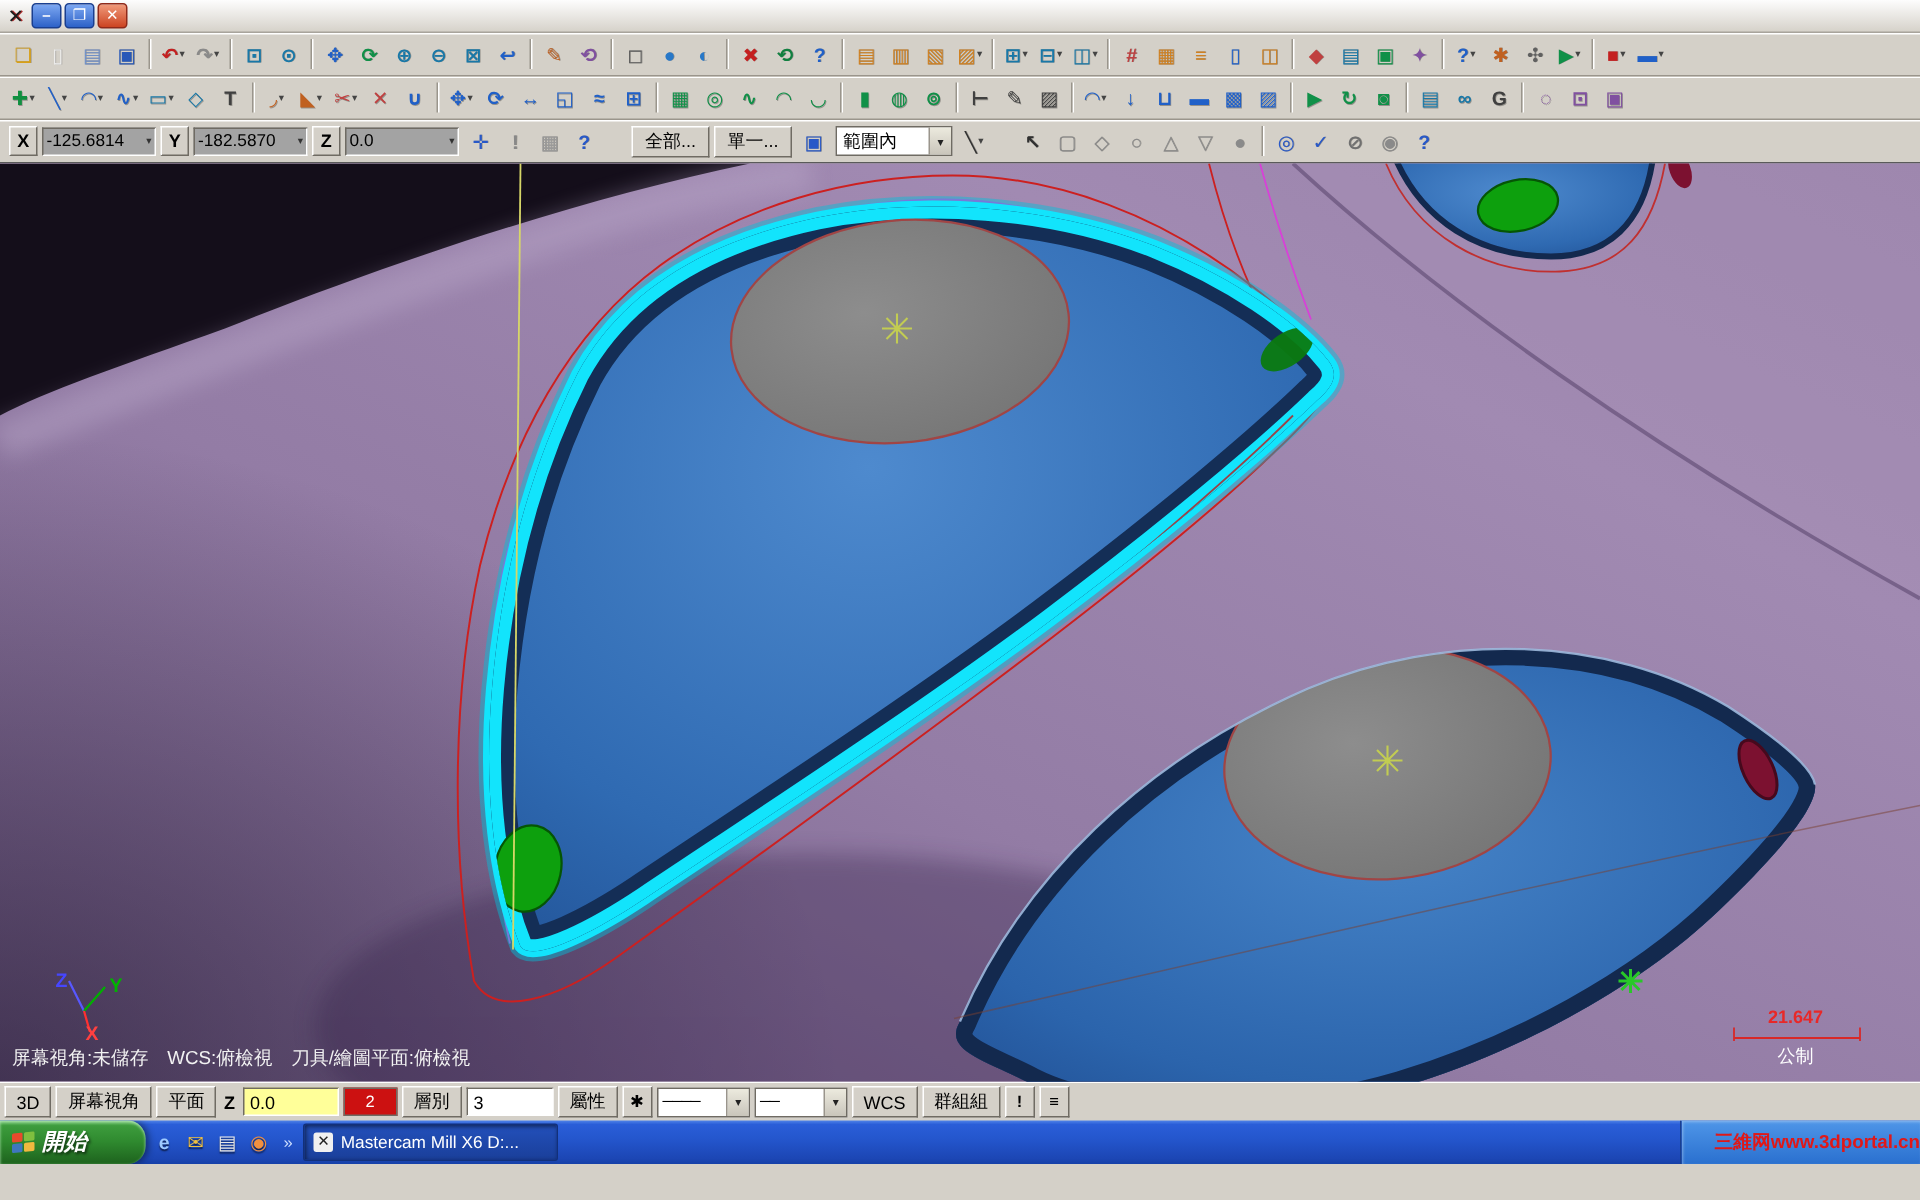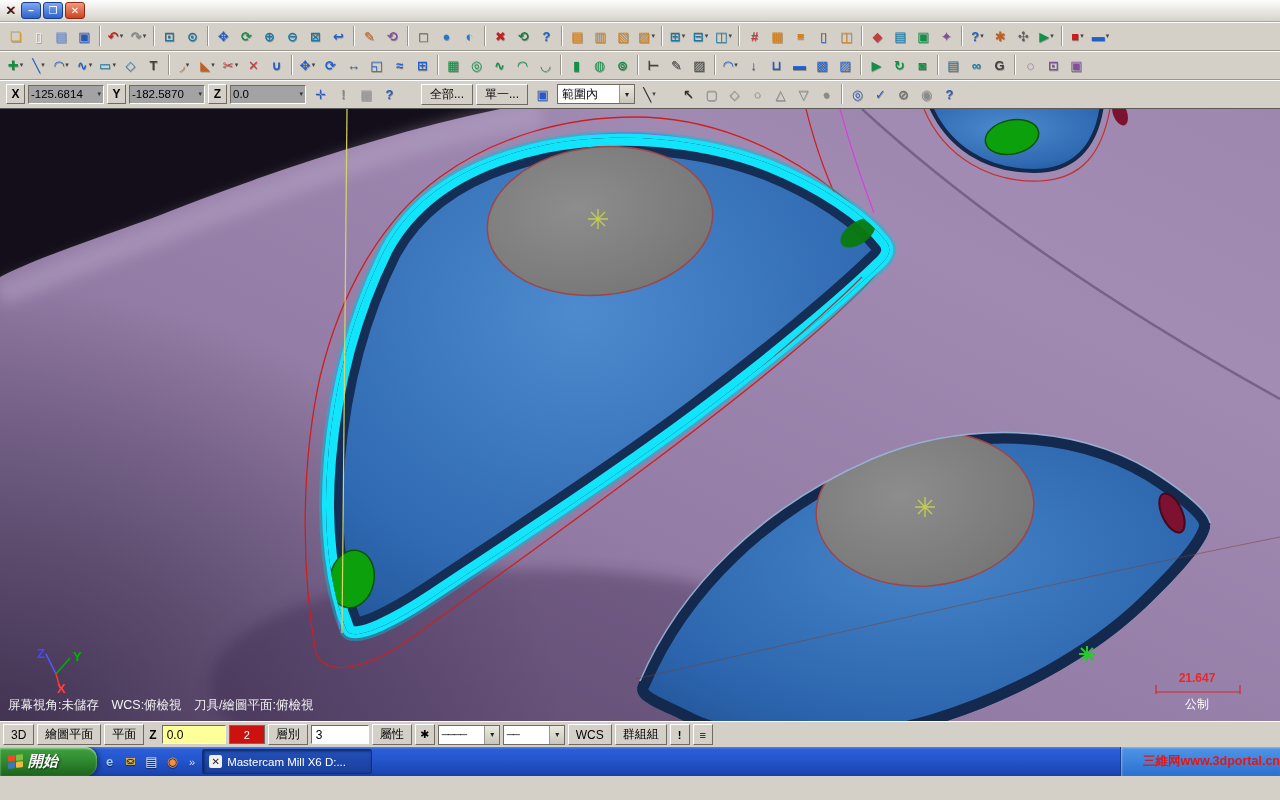--- a/index.html
+++ b/index.html
@@ -610,21 +610,21 @@
       <text x="8" y="600" font-size="12.5" fill="#f2f2f2">屏幕視角:未儲存　WCS:俯檢視　刀具/繪圖平面:俯檢視</text>
 
       <text x="1197" y="573" font-size="12" font-weight="bold" fill="#e82828" text-anchor="middle">21.647</text>
       <path d="M1156,576 L1156,585 M1156,583 L1240,583 M1240,576 L1240,585" stroke="#d82828" stroke-width="1.2" fill="none"></path>
       <text x="1197" y="599" font-size="12" fill="#ffffff" text-anchor="middle">公制</text>
     </svg>
   </div>
 
   <div class="statusbar">
     <button class="sb-btn">3D</button>
-    <button class="sb-btn">繪圖平面</button>
+    <button class="sb-btn">屏幕視角</button>
     <button class="sb-btn">平面</button>
     <span class="sb-label">Z</span>
     <span class="sb-input yellow">0.0</span>
     <span class="sb-color">2</span>
     <button class="sb-btn">層別</button>
     <span class="sb-input">3</span>
     <button class="sb-btn">屬性</button>
     <span class="sb-mini">✱</span>
     <span class="sb-combo">
       <span>────</span>

